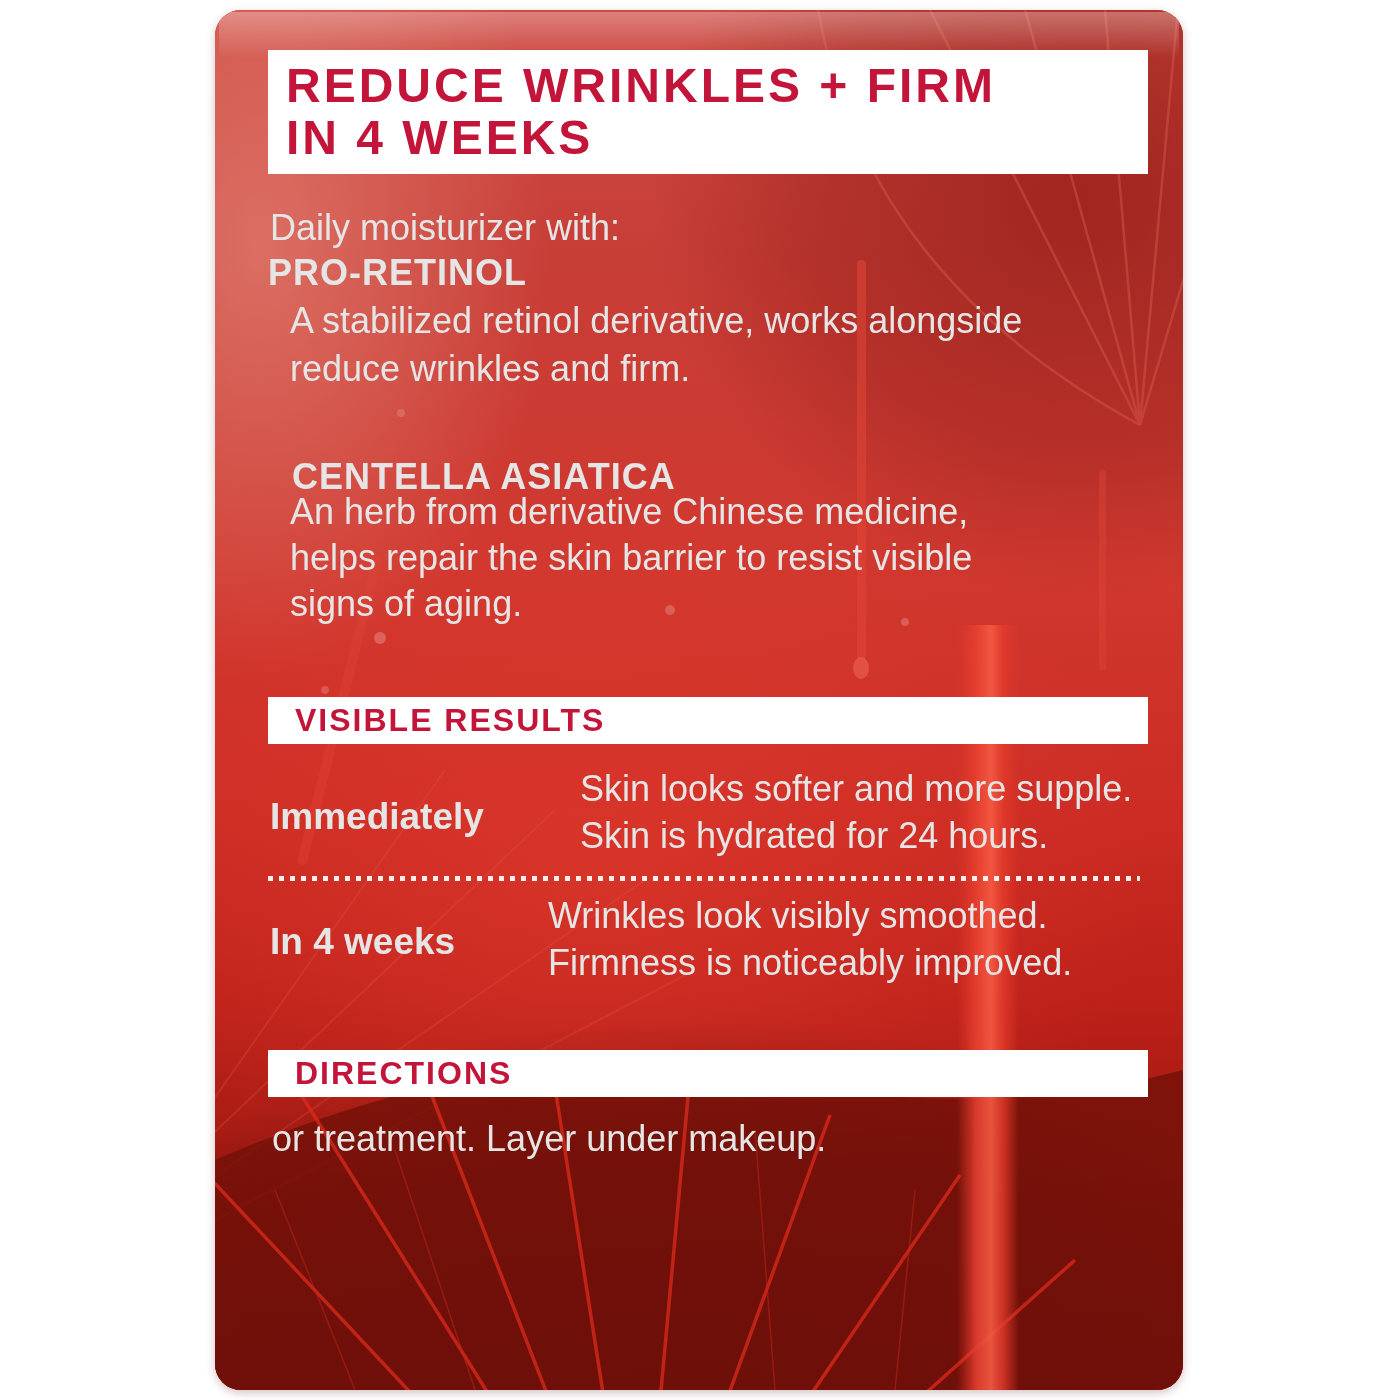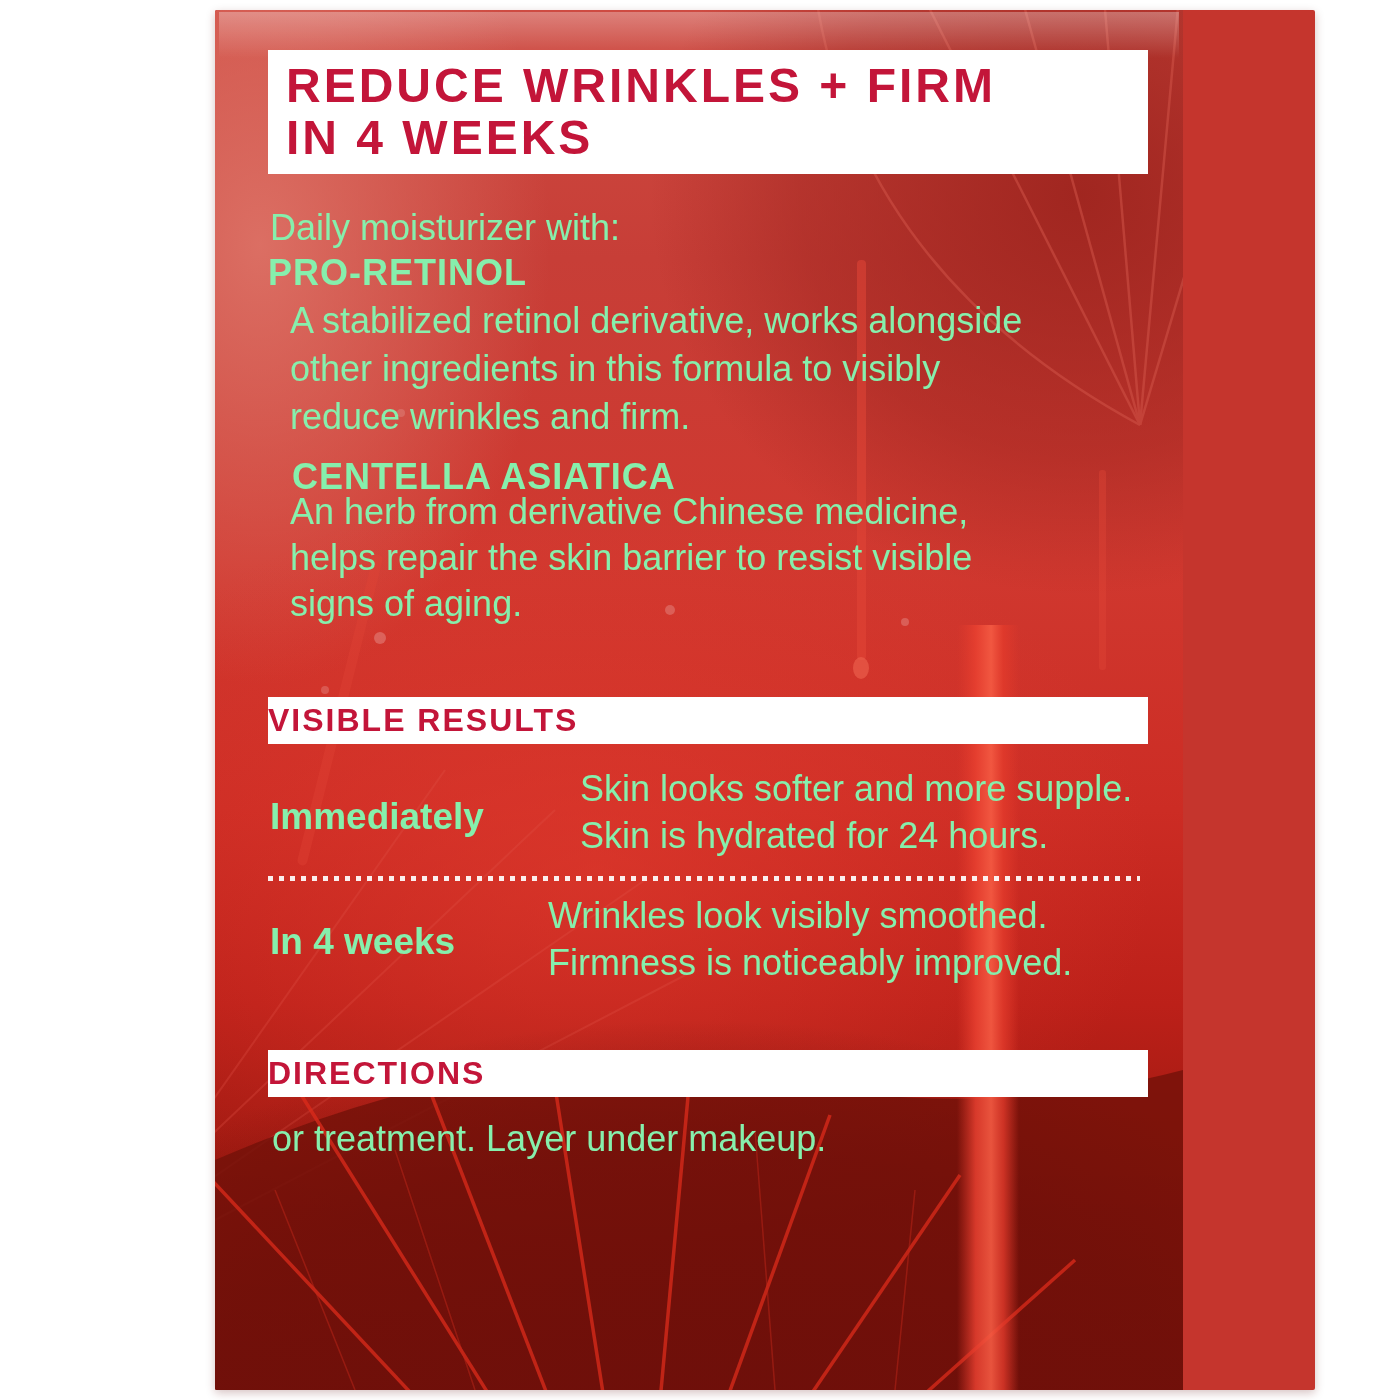--- a/index.html
+++ b/index.html
@@ -6,48 +6,48 @@
   .stage {
     position: relative;
     width: 1400px; height: 1400px;
     background: #ffffff;
     overflow: hidden;
     font-family: "Liberation Sans", "DejaVu Sans", sans-serif;
   }
   .box {
     position: absolute;
     left: 215px; top: 10px;
-    width: 1100px; height: 1380px;
-    border-radius: 2px;
+    width: 968px; height: 1380px;
+    border-radius: 26px;
     overflow: hidden;
     background: #c5352d;
     box-shadow: 0 3px 10px rgba(90,10,10,0.25);
   }
   .bg { position: absolute; left: 0; top: 0; width: 968px; height: 1380px; }
   .content { position: absolute; left: 0; top: 0; width: 968px; height: 1380px; }
 
   .banner {
     position: absolute; left: 53px; width: 880px;
     background: #ffffff; color: #c31539;
     font-weight: bold;
   }
   .banner-title {
     top: 40px; height: 124px;
     font-size: 48px; line-height: 52px; letter-spacing: 3px;
     padding: 10px 0 0 18px; box-sizing: border-box;
   }
   .banner-sub {
     height: 47px; display: flex; align-items: center;
     font-size: 32px; letter-spacing: 2px;
-    box-sizing: border-box;
+    padding-left: 27px; box-sizing: border-box;
   }
   #banner-results   { top: 687px; }
   #banner-directions{ top: 1040px; }
 
-  .wtxt { color: #86efac; position: absolute; }
+  .wtxt { color: #e5e5e5; position: absolute; }
   .lead      { left: 55px; top: 197px; font-size: 36px; font-weight: 400; }
   .ing-name  { left: 53px; font-size: 36px; font-weight: bold; letter-spacing: 1px; }
   #ing1-name { top: 242px; }
   #ing2-name { top: 446px; margin-left: 24px; }
   .ing-desc  { left: 75px; font-size: 36px; line-height: 48px; font-weight: 400; }
   #ing1-desc { top: 287px; }
   #ing2-desc { top: 479px; line-height: 46px; }
 
   .row-label { left: 55px; font-size: 37px; font-weight: bold; }
   #row1-label{ top: 786px; text-align: right; }
@@ -179,21 +179,20 @@
       <div class="banner banner-title">
         <div>REDUCE WRINKLES + FIRM</div>
         <div>IN 4 WEEKS</div>
       </div>
 
       <div class="wtxt lead">Daily moisturizer with:</div>
 
       <div class="wtxt ing-name" id="ing1-name">PRO-RETINOL</div>
       <div class="wtxt ing-desc" id="ing1-desc">
         <div>A stabilized retinol derivative, works alongside</div>
-        <div>other ingredients in this formula to visibly</div>
         <div>reduce wrinkles and firm.</div>
       </div>
 
       <div class="wtxt ing-name" id="ing2-name">CENTELLA ASIATICA</div>
       <div class="wtxt ing-desc" id="ing2-desc">
         <div>An herb from derivative Chinese medicine,</div>
         <div>helps repair the skin barrier to resist visible</div>
         <div>signs of aging.</div>
       </div>
 

